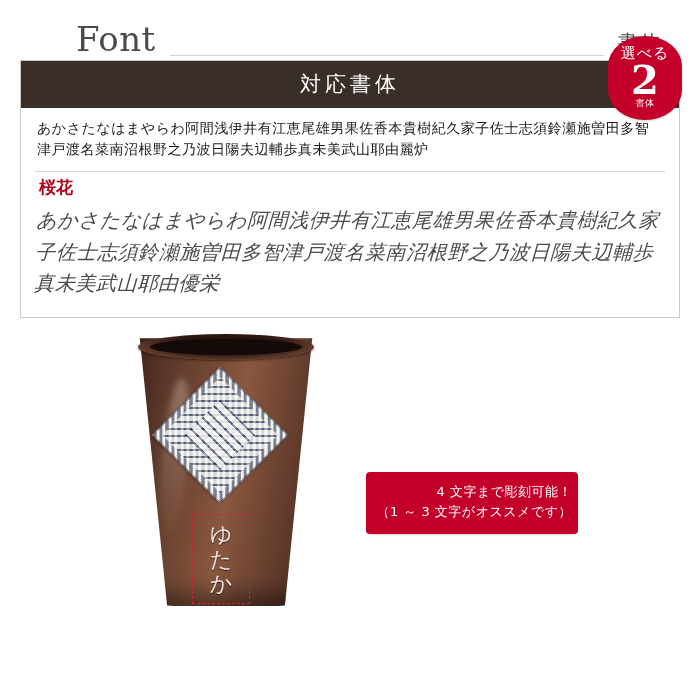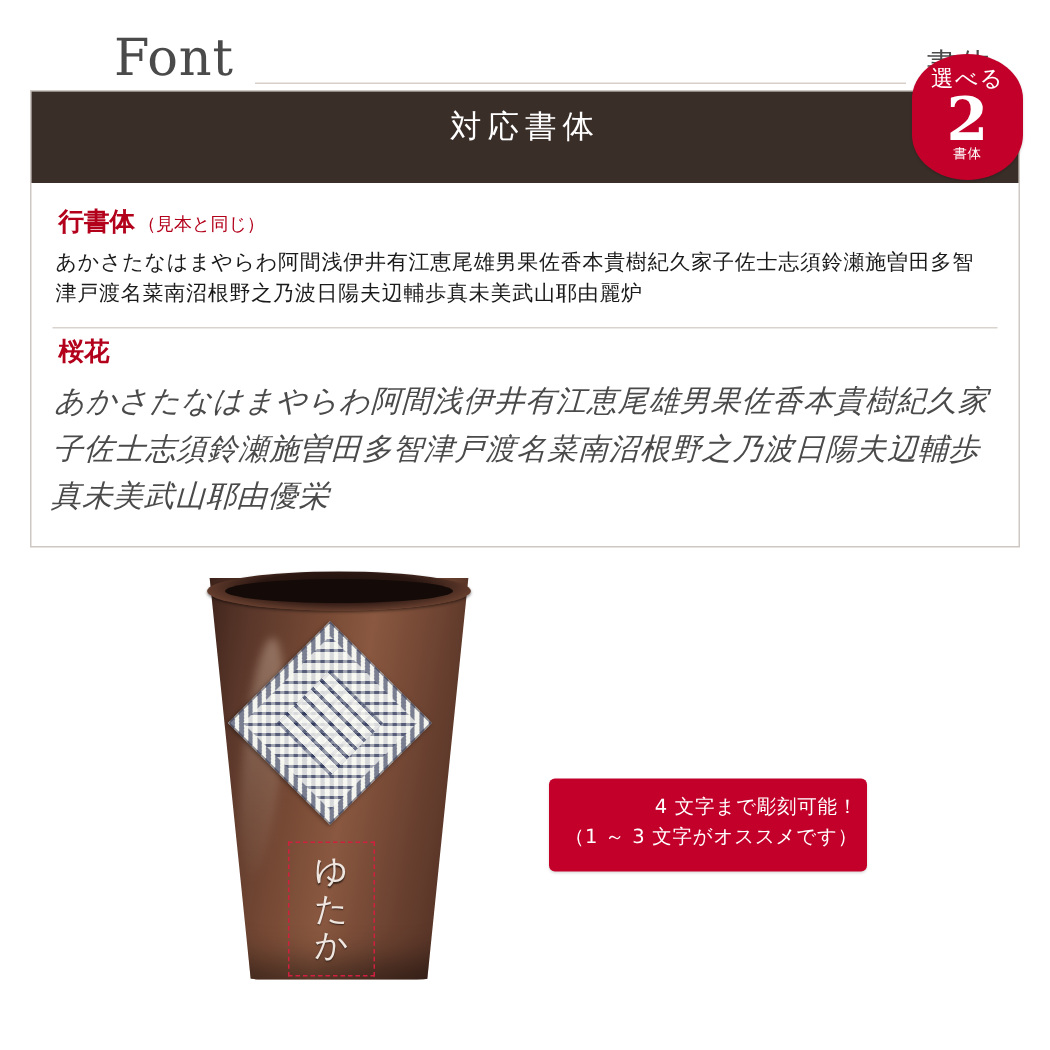--- a/index.html
+++ b/index.html
@@ -92,21 +92,21 @@
     border: 1px solid #cfc8c2;
     background: #ffffff;
   }
   .panel-title {
     background: #3a2e28;
     color: #ffffff;
     text-align: center;
     font-family: Liberation Serif, serif;
     font-size: 21px;
     letter-spacing: 4px;
-    padding: 9px 0 24px 0;
+    padding: 9px 0 10px 0;
   }
   .panel-body {
     padding: 10px 14px 14px 14px;
   }
 
   .font-block { margin-bottom: 4px; }
   .font-label {
     color: #b3001b;
     font-family: "DejaVu Serif", serif;
     font-weight: bold;
@@ -285,24 +285,20 @@
     <div class="badge-top">選べる</div>
     <div class="badge-num">2</div>
     <div class="badge-bottom">書体</div>
   </div>
 
   <div class="panel">
     <div class="panel-title">対応書体</div>
     <div class="panel-body">
 
       <div class="font-block">
-        <div class="font-label">
-          <span>行書体</span>
-          <span class="note">（見本と同じ）</span>
-        </div>
         <div class="sample">あかさたなはまやらわ阿間浅伊井有江恵尾雄男果佐香本貴樹紀久家子佐士志須鈴瀬施曽田多智津戸渡名菜南沼根野之乃波日陽夫辺輔歩真未美武山耶由麗炉</div>
       </div>
 
       <hr class="divider">
 
       <div class="font-block">
         <div class="font-label">
           <span>桜花</span>
           <span class="note"></span>
         </div>

